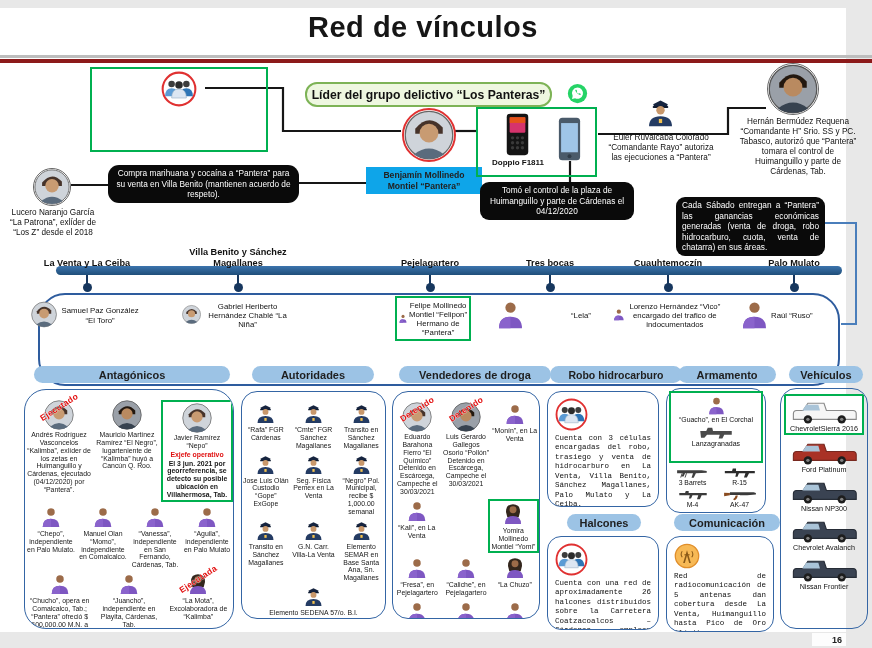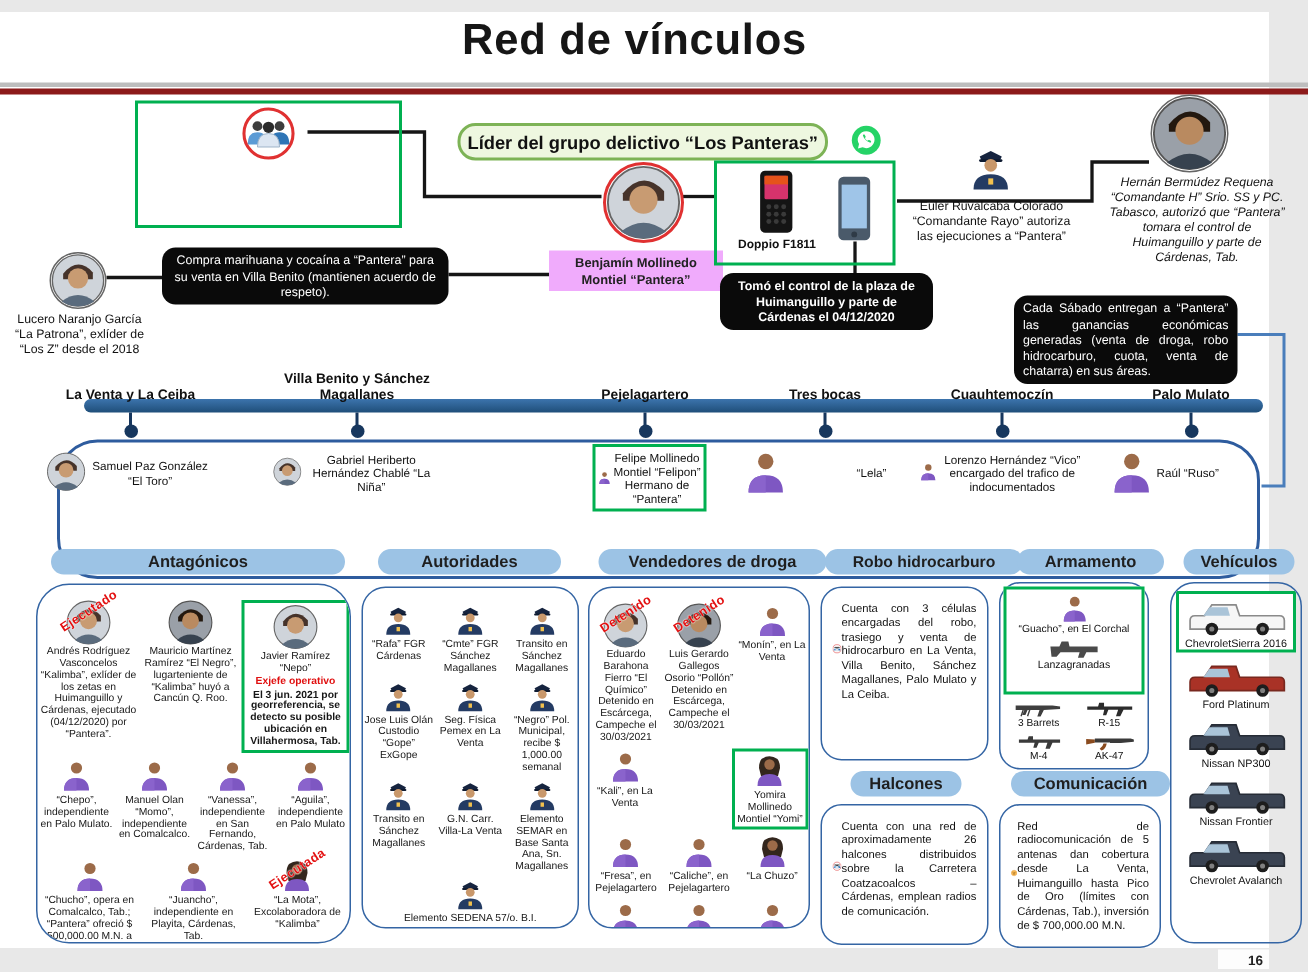--- a/index.html
+++ b/index.html
@@ -12,39 +12,39 @@
   .ln{fill:none;stroke:#161616;stroke-width:2.2;}
   .lnb{fill:none;stroke:#4a7ebb;stroke-width:2;}
   .av{display:block;}
   .av svg{width:100%;height:100%;display:block;}
   .gbox{position:absolute;border:2.5px solid #00b050;z-index:2;background:transparent;}
   #exm-box{left:90px;top:67px;width:178px;height:85px;display:flex;flex-direction:column;align-items:center;padding:2px 5px;box-sizing:border-box;}
   #exm-box .av{width:36px;height:36px;}
   #exm-box .txt{font-size:8.1px;line-height:1.24;text-align:justify;margin-top:1px;}
   .leader-pill{position:absolute;left:305px;top:82px;width:243px;height:21px;background:#eef7e0;border:2px solid #7db356;border-radius:12px;display:flex;align-items:center;justify-content:center;font-weight:bold;font-size:12.2px;z-index:2;}
   #pantera-photo{position:absolute;left:402px;top:108px;width:50px;height:50px;border:2.5px solid #e03131;border-radius:50%;background:#fff;z-index:2;}
-  #pantera-label{position:absolute;left:366px;top:167px;width:112px;background:#f0abfc;color:#222;font-weight:bold;font-size:8.6px;text-align:center;padding:3px 2px;z-index:2;line-height:1.25;}
+  #pantera-label{position:absolute;left:366px;top:167px;width:112px;background:#0ea5e9;color:#222;font-weight:bold;font-size:8.6px;text-align:center;padding:3px 2px;z-index:2;line-height:1.25;}
   #phones-box{left:476px;top:107px;width:121px;height:70px;display:flex;justify-content:space-evenly;align-items:flex-start;padding-top:4px;box-sizing:border-box;}
   .phone-col{display:flex;flex-direction:column;align-items:center;}
   #featurephone{width:27px;height:43px;}
   #smartphone{width:23px;height:46px;margin-top:3px;}
   #phone-model{font-size:8px;font-weight:bold;margin-top:2px;}
   #wa-icon{position:absolute;left:567px;top:83px;width:21px;height:21px;z-index:3;}
   .bubble{position:absolute;background:#0a0a0a;color:#fff;border-radius:9px;padding:3px 6px;font-size:8.3px;line-height:1.27;z-index:2;box-sizing:border-box;}
-  #bubble-control{left:480px;top:182px;width:142px;text-align:center;font-weight:bold;}
-  #bubble-purchase{left:108px;top:165px;width:191px;text-align:center;}
+  #bubble-control{left:480px;top:182px;width:154px;text-align:center;}
+  #bubble-purchase{left:108px;top:165px;width:191px;text-align:center;border-radius:11px;}
   #bubble-weekly{left:676px;top:197px;width:149px;text-align:justify;}
   .cap{position:absolute;font-size:8.2px;line-height:1.22;text-align:center;z-index:2;}
   .photo-circle{position:absolute;border-radius:50%;border:1.5px solid #666;background:#fff;z-index:2;overflow:hidden;}
   #lucero-photo{left:33px;top:168px;width:36px;height:36px;}
   #lucero-cap{left:6px;top:208px;width:94px;}
   #euler-icon{position:absolute;left:644px;top:96px;width:33px;height:33px;z-index:2;}
   #euler-cap{left:608px;top:133px;width:106px;}
   #hernan-photo{left:767px;top:63px;width:50px;height:50px;}
-  #hernan-cap{left:738px;top:117px;width:120px;font-style:italic;}
+  #hernan-cap{left:738px;top:117px;width:120px;}
   #mid-title{position:absolute;left:60px;top:233px;width:810px;text-align:center;font-weight:bold;font-size:13px;z-index:2;}
   .area-label{position:absolute;top:243px;width:124px;height:25px;display:flex;align-items:flex-end;justify-content:center;text-align:center;font-weight:bold;font-size:9.2px;line-height:1.12;z-index:2;}
   #tl-bar{position:absolute;left:56px;top:266px;width:786px;height:9px;background:linear-gradient(#3c74ad,#1f4e79);border-radius:4.5px;z-index:2;}
   .tl-tick{position:absolute;top:275px;width:1.5px;height:9px;background:#17375e;z-index:2;}
   .tl-dot{position:absolute;top:283px;width:9px;height:9px;border-radius:50%;background:#17375e;z-index:2;}
   #mid-box{position:absolute;left:38px;top:293px;width:802px;height:93px;border:2px solid #2e5c9e;border-radius:27px;z-index:2;box-sizing:border-box;}
   .mid-person{position:absolute;top:298px;width:112px;display:flex;flex-direction:row;align-items:center;z-index:3;}
   .mid-person .av{width:33px;height:33px;}
   .mid-person .nm{font-size:7.8px;line-height:1.17;text-align:center;margin-top:2px;}
   .mid-person.hl{width:70px;border:2.5px solid #00b050;padding:1px 1px 2px;top:296px;background:#fff;}
@@ -70,21 +70,21 @@
   .person{position:relative;display:flex;flex-direction:column;align-items:center;flex:1;min-width:0;padding:0 1px;}
   .person.spacer{visibility:hidden;}
   .person .av{width:24px;height:24px;}
   .person .av-photo,.person .av-photodark{width:30px;height:30px;}
   .person .av-police{width:23px;height:23px;}
   .person .nm{font-size:6.9px;line-height:1.14;text-align:center;color:#171717;margin-top:1px;}
   .nm.red{color:#e01010;font-weight:bold;}
   .nm.bold{font-weight:bold;}
   .person.hl{border:2.3px solid #00b050;padding:1px;background:#fff;}
   .stamp{position:absolute;top:7px;left:50%;transform:translate(-50%,-50%) rotate(-33deg);color:#e31212;font-weight:800;font-size:8.5px;letter-spacing:.3px;z-index:3;text-shadow:0 0 1px #fff,0 0 1px #fff;white-space:nowrap;}
-  .nb{display:flex;flex-direction:row;align-items:center;padding:6px 7px 3px;}
+  .nb{display:flex;flex-direction:column;padding:6px 7px 3px;font-family:Liberation Mono, monospace;}
   .nb .av{width:33px;height:33px;}
   .nb .av-antenna{width:26px;height:26px;}
   .nb .txt{font-size:7.5px;text-align:justify;line-height:1.26;margin-top:3px;}
   #guacho-box{position:absolute;left:669px;top:391px;width:94px;height:72px;border:2.3px solid #00b050;display:flex;flex-direction:column;align-items:center;z-index:3;background:#fff;box-sizing:border-box;padding-top:2px;}
   #guacho-box .av-civilian{width:21px;height:21px;}
   #guacho-box .nm{font-size:6.9px;text-align:center;line-height:1.15;}
   #guacho-box .av-launcher{width:42px;height:15px;margin-top:1px;}
   #guacho-box .lbl{font-size:7px;margin-top:0;}
   #weapons{position:absolute;left:669px;top:466px;width:95px;display:flex;flex-wrap:wrap;z-index:3;}
   .weapon{width:47px;display:flex;flex-direction:column;align-items:center;margin-bottom:2px;}
@@ -825,31 +825,31 @@
         <span class="truck">
           <svg viewBox="0 0 84 36">
             <path d="M4,22 q0,-4 4,-4 h8 l6,-9 h20 l3,9 h33 q4,0 4,4 v7 h-78 z" fill="#3a4352" stroke="#262c36" stroke-width="1.4"></path>
             <path d="M15,18 l5,-7 h15 l2,7 z" fill="#aac4d8"></path>
             <circle cx="22" cy="29" r="5.2" fill="#1d1d1d"></circle>
             <circle cx="22" cy="29" r="2.1" fill="#808080"></circle>
             <circle cx="64" cy="29" r="5.2" fill="#1d1d1d"></circle>
             <circle cx="64" cy="29" r="2.1" fill="#808080"></circle>
           </svg>
         </span>
-        <div class="vlabel">Nissan Frontier</div>
+        <div class="vlabel">Chevrolet Avalanch</div>
       </div>
       <div class="vehicle">
         <span class="truck">
           <svg viewBox="0 0 84 36">
             <path d="M4,22 q0,-4 4,-4 h8 l6,-9 h20 l3,9 h33 q4,0 4,4 v7 h-78 z" fill="#3a4352" stroke="#262c36" stroke-width="1.4"></path>
             <path d="M15,18 l5,-7 h15 l2,7 z" fill="#aac4d8"></path>
             <circle cx="22" cy="29" r="5.2" fill="#1d1d1d"></circle>
             <circle cx="22" cy="29" r="2.1" fill="#808080"></circle>
             <circle cx="64" cy="29" r="5.2" fill="#1d1d1d"></circle>
             <circle cx="64" cy="29" r="2.1" fill="#808080"></circle>
           </svg>
         </span>
-        <div class="vlabel">Chevrolet Avalanch</div>
+        <div class="vlabel">Nissan Frontier</div>
       </div>
     </div>
 
   <div id="pagenum">16</div>
 </div>
 
 </body></html>

